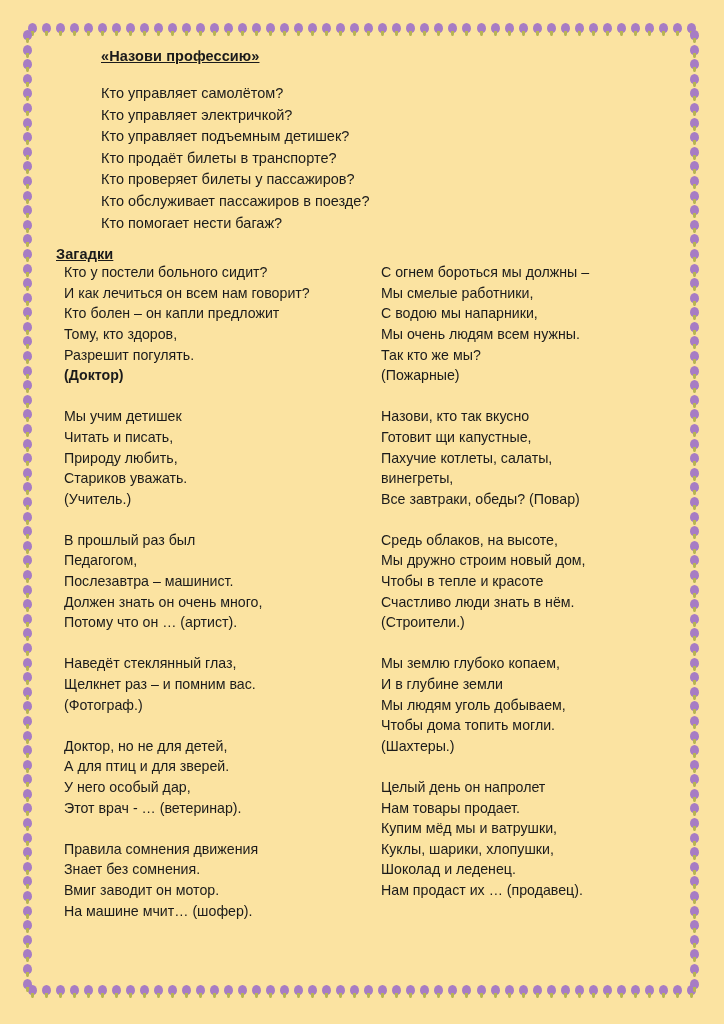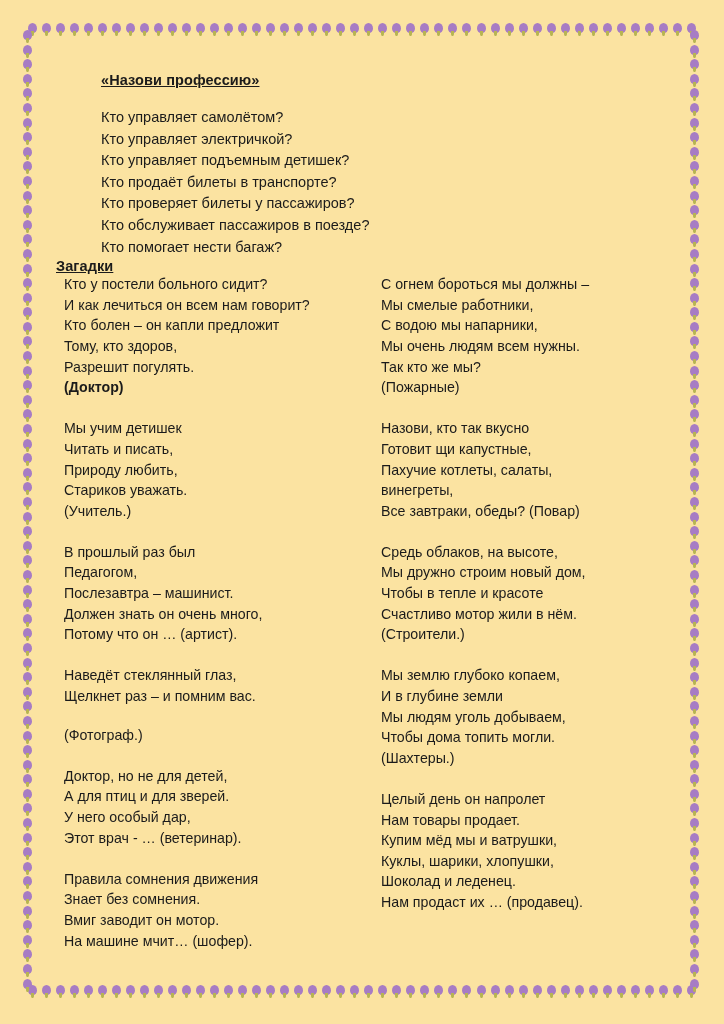--- a/index.html
+++ b/index.html
@@ -89,25 +89,25 @@
   }
 
   h2.section-heading {
     font-size: 14.5px;
     font-weight: bold;
     margin: 0;
     padding: 0;
     text-decoration: underline;
     letter-spacing: 0.1px;
   }
-  #heading-nazovi { margin-left: 45px; margin-top: 24px; }
+  #heading-nazovi { margin-left: 45px; margin-top: 0; }
   #heading-zagadki { margin-top: 0; }
 
   .question-list {
-    margin: 0;
+    margin: 12px;
     padding: 0;
     list-style: none;
     margin-left: 45px;
     margin-top: 19px;
     font-size: 14.5px;
     line-height: 21.6px;
   }
 
   .two-columns {
     position: relative;
@@ -124,21 +124,21 @@
 
   .riddle { margin: 0 0 0 0; }
   .riddle-line { white-space: pre-wrap; }
   .riddle-answer-line {
     display: block;
   }
   .riddle-answer-line.indent-left   { padding-right: 118px; font-weight: bold; }
   .riddle-answer-line.indent-mid    { padding-right: 62px; }
   .riddle-answer-line.indent-small  { padding-right: 60px; }
   .riddle-answer-line.indent-tiny   { padding-right: 8px; }
-  .riddle-answer-line.indent-mid2   { padding-right: 70px; margin-top: 18px; }
+  .riddle-answer-line.indent-mid2   { padding-right: 70px; }
   .spacer-line { display: block; height: 20.6px; }
 </style>
 </head>
 <body>
 
 <div id="page-frame">
   <div class="frame-edge horizontal" id="frame-top">
       <span class="balloon"></span>
       <span class="balloon"></span>
       <span class="balloon"></span>
@@ -454,21 +454,21 @@
           <div class="riddle-line">Готовит щи капустные,</div>
           <div class="riddle-line">Пахучие котлеты, салаты,</div>
           <div class="riddle-line">винегреты,</div>
           <div class="riddle-line">Все завтраки, обеды? (Повар)</div>
         </div>
         <div class="spacer-line"></div>
         <div class="riddle">
           <div class="riddle-line">Средь облаков, на высоте,</div>
           <div class="riddle-line">Мы дружно строим новый дом,</div>
           <div class="riddle-line">Чтобы в тепле и красоте</div>
-          <div class="riddle-line">Счастливо мотор жили в нём.</div>
+          <div class="riddle-line">Счастливо люди знать в нём.</div>
           <div class="riddle-answer-line indent-small">(Строители.)</div>
         </div>
         <div class="spacer-line"></div>
         <div class="riddle">
           <div class="riddle-line">Мы землю глубоко копаем,</div>
           <div class="riddle-line">И в глубине земли</div>
           <div class="riddle-line">Мы людям уголь добываем,</div>
           <div class="riddle-line">Чтобы дома топить могли.</div>
           <div class="riddle-answer-line indent-mid">(Шахтеры.)</div>
         </div>

